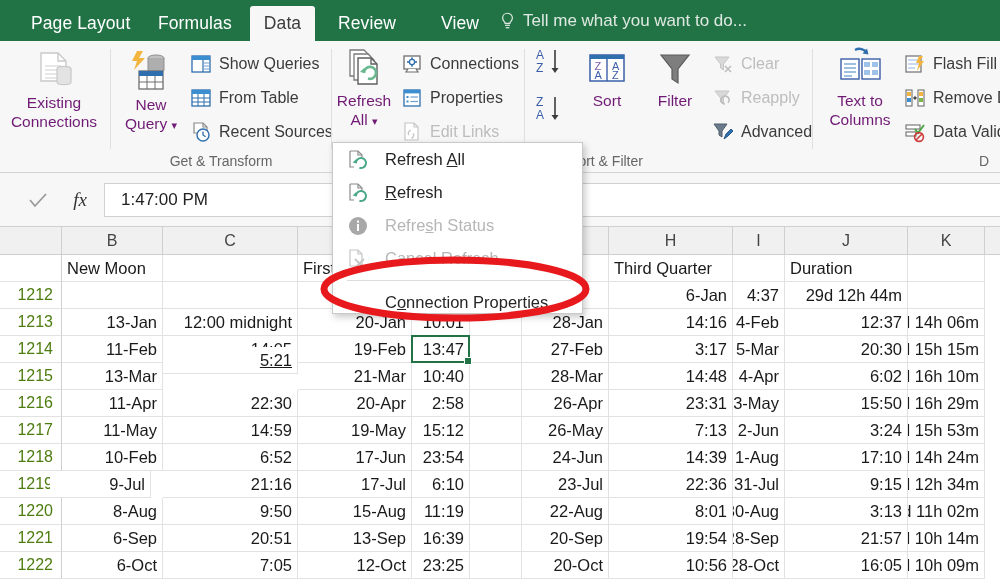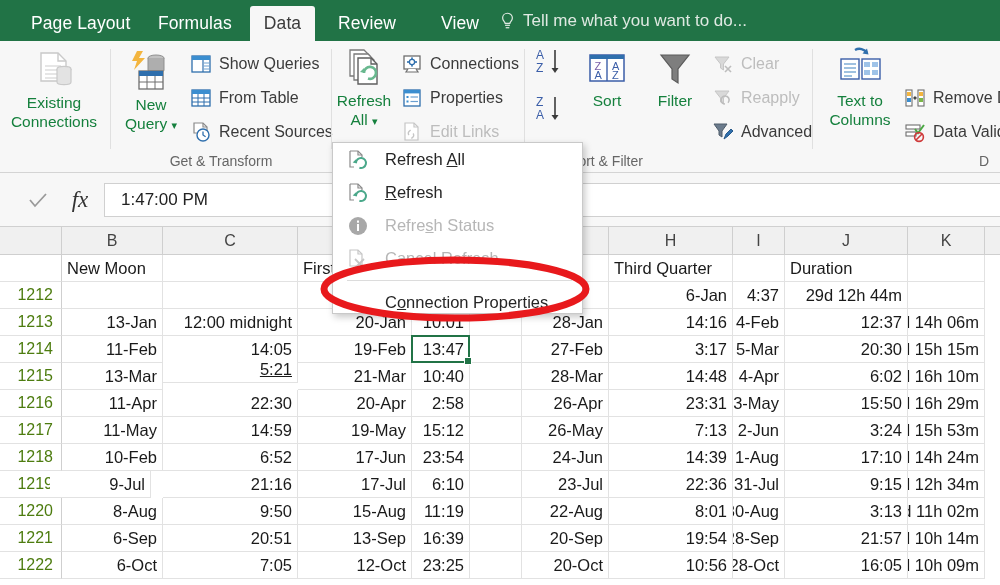--- a/index.html
+++ b/index.html
@@ -46,21 +46,21 @@
   .gsep {
     position: absolute; top: 8px; width: 1px; height: 100px; background: #e0e0e0;
   }
   
   .bigbtn {
     position: absolute; top: 6px;
     display: flex; flex-direction: column; align-items: center;
     cursor: pointer; text-align: center;
   }
   .bigbtn .lbl {
-    font-size: 15.5px; color: #15803d; line-height: 19px; white-space: nowrap;
+    font-size: 15.5px; color: #701a75; line-height: 19px; white-space: nowrap;
   }
   
   .smbtn {
     position: absolute; display: flex; align-items: center; gap: 7px;
     cursor: pointer; height: 26px; white-space: nowrap;
   }
   .smbtn .lbl { font-size: 16px; color: #3b3b3b; }
   .smbtn.disabled .lbl { color: #bdbdbd; }
   .ico { display: block; flex: 0 0 auto; }
 
@@ -75,21 +75,21 @@
     background: #f7f7f7; border-bottom: 1px solid #d0d0d0;
   }
   .fbar-check {
     position: absolute; left: 16px; top: 12px; width: 44px; height: 30px;
     display: flex; align-items: center; justify-content: center; cursor: pointer;
   }
   .fbar-fx {
     position: absolute; left: 60px; top: 12px; width: 40px; height: 30px;
     display: flex; align-items: center; justify-content: center; cursor: pointer;
     font-family: "Liberation Serif", serif; font-style: italic;
-    font-size: 23px; color: #333;
+    font-size: 19px; color: #333;
   }
   .fbar-input {
     position: absolute; left: 104px; top: 10px; right: 0; height: 34px;
     background: #ffffff; border: 1px solid #d0d0d0; border-right: none;
     display: flex; align-items: center; padding-left: 16px;
     font-size: 17px; color: #222; cursor: text;
   }
 
   
   .grid { position: absolute; top: 227px; left: 0; width: 1000px; height: 358px; background: #fff; }
@@ -409,20 +409,32 @@
               <rect x="27" y="15" width="6" height="5"></rect>
               <rect x="35" y="15" width="6" height="5"></rect>
               <rect x="27" y="23" width="6" height="5"></rect>
               <rect x="35" y="23" width="6" height="5"></rect>
             </g>
         </svg>
         <span class="lbl">Text to</span>
         <span class="lbl">Columns</span>
       </div>
 
+      <div class="smbtn" style="left:90px; top:10px;">
+        <svg class="ico" width="22" height="22" viewBox="0 0 22 22">
+          <rect x="2" y="3" width="15" height="16" fill="#fff" stroke="#6f6f6f" stroke-width="1.2"></rect>
+          <g stroke="#9fc3e8" stroke-width="1.2">
+              <line x1="4" y1="7" x2="15" y2="7"></line>
+              <line x1="4" y1="11" x2="15" y2="11"></line>
+              <line x1="4" y1="15" x2="11" y2="15"></line>
+            </g>
+          <path d="M15 3l-3 7h3l-2 8 7-10h-4l3-5z" fill="#f3b53f"></path>
+        </svg>
+        <span class="lbl">Flash Fill</span>
+      </div>
 
       <div class="smbtn" style="left:90px; top:44px;">
         <svg class="ico" width="22" height="22" viewBox="0 0 22 22">
           <rect x="2" y="3" width="6" height="16" fill="#fff" stroke="#6f6f6f" stroke-width="1.1"></rect>
           <rect x="14" y="3" width="6" height="16" fill="#fff" stroke="#6f6f6f" stroke-width="1.1"></rect>
           <rect x="3" y="5" width="4" height="4" fill="#f3b53f"></rect>
             <rect x="3" y="11" width="4" height="4" fill="#3b8ed0"></rect>
           <rect x="15" y="5" width="4" height="4" fill="#f3b53f"></rect>
             <rect x="15" y="11" width="4" height="4" fill="#7ab648"></rect>
           <g fill="#3b3b3b">
@@ -632,21 +644,21 @@
         </div>
         <div class="cell r" style="left: 908px; width: 77px; top: 109px;">
           <span>29d 15h 15m</span>
         </div>
         <div class="rowhdr" style="top: 136px;">
           <span>1215</span>
         </div>
         <div class="cell r" style="left: 62px; width: 101px; top: 136px;">
           <span>13-Mar</span>
         </div>
-        <div class="cell r" style="left: 163px; width: 135px; top: 129px; text-decoration: underline;">
+        <div class="cell r" style="left: 163px; width: 135px; top: 120px; text-decoration: underline;">
           <span>5:21</span>
         </div>
         <div class="cell r" style="left: 298px; width: 114px; top: 136px;">
           <span>21-Mar</span>
         </div>
         <div class="cell r" style="left: 412px; width: 58px; top: 136px;">
           <span>10:40</span>
         </div>
         <div class="cell r" style="left: 470px; width: 52px; top: 136px;">
           <span></span>

